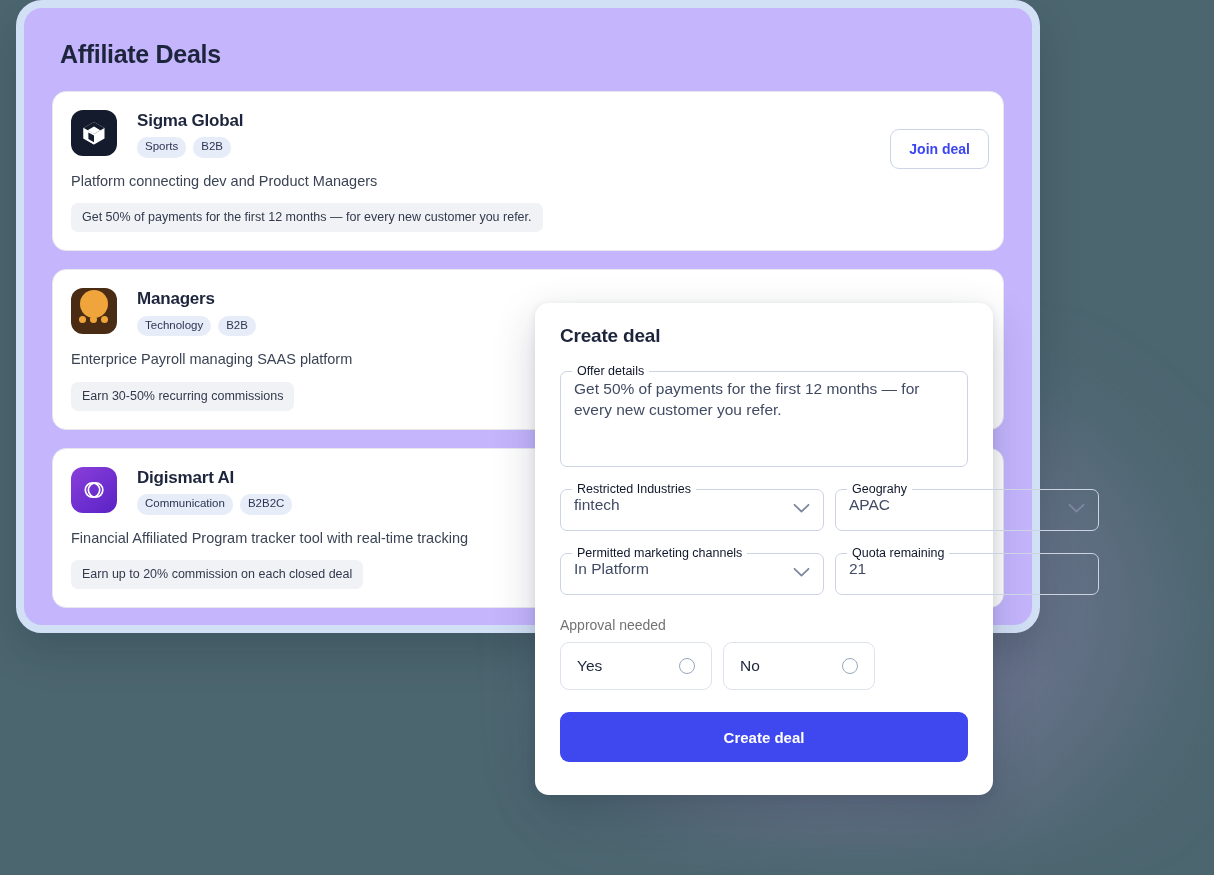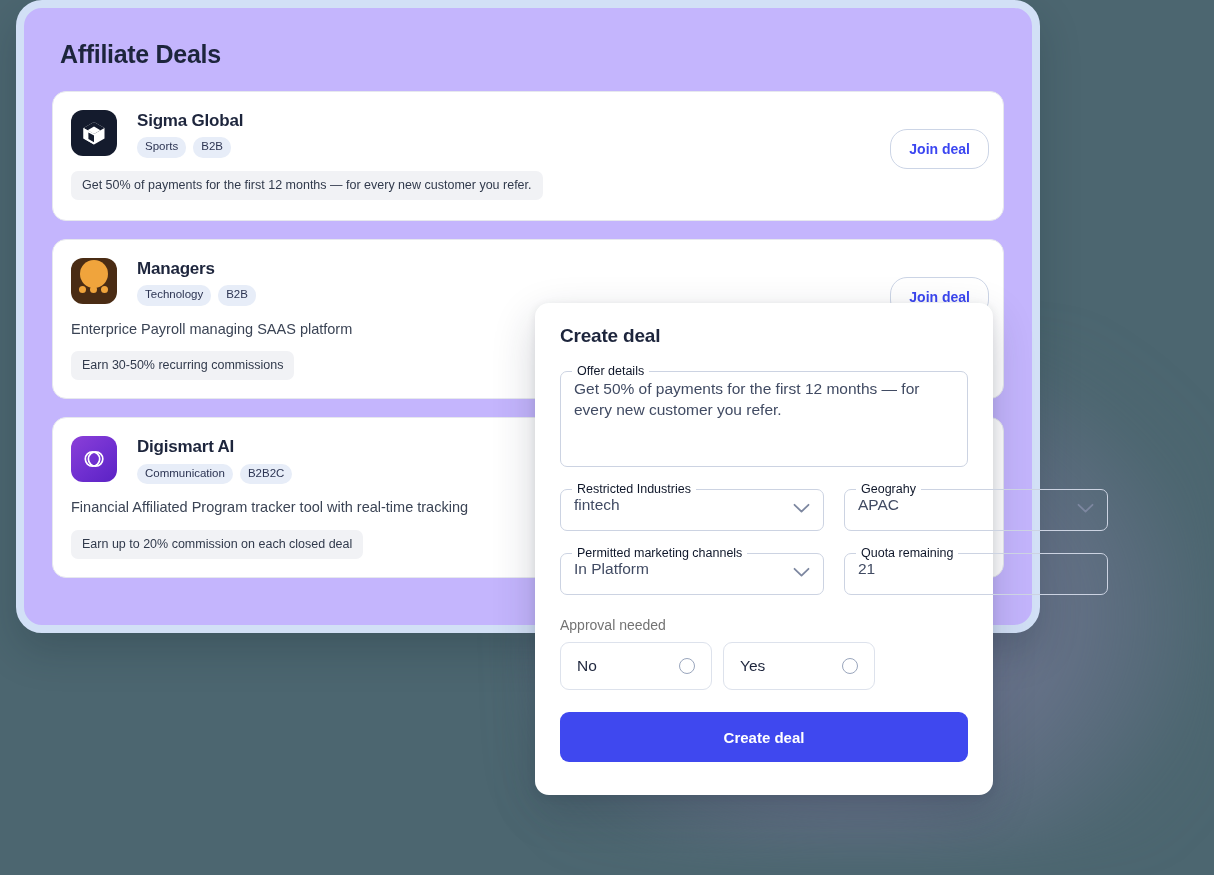--- a/index.html
+++ b/index.html
@@ -140,21 +140,21 @@
     margin-top: 13px;
     line-height: 1.2;
   }
 
   .join-btn {
     position: absolute;
     right: 14px;
     top: 37px;
     background: #fff;
     border: 1px solid #ccd5e6;
-    border-radius: 17px;
+    border-radius: 9px;
     color: #3b46f1;
     font-size: 14px;
     font-weight: bold;
     padding: 11px 18px;
     cursor: pointer;
     font-family: inherit;
   }
 
   
   .modal {
@@ -205,21 +205,21 @@
     color: #414b63;
     line-height: 1.35;
   }
 
   .textarea-field fieldset { height: 102px; }
   .textarea-field .field-body { padding-top: 14px; padding-right: 22px; }
 
   .grid2 {
     display: grid;
     grid-template-columns: 264px 264px;
-    gap: 16px 20px;
+    gap: 16px 11px;
     margin-top: 16px;
   }
   .select-field fieldset { height: 48px; }
   .select-field .field-body { padding-top: 12px; }
 
   .chevron {
     position: absolute;
     right: 14px;
     top: 17px;
     pointer-events: none;
@@ -291,20 +291,21 @@
           </svg>
         </div>
         <div class="brand-meta">
           <div class="brand-name">Sigma Global</div>
           <div class="tag-row">
             <span class="tag">Sports</span>
             <span class="tag">B2B</span>
           </div>
         </div>
       </div>
+      <div class="card-desc">Platform connecting dev and Product Managers</div>
       <div class="offer-pill">Get 50% of payments for the first 12 months — for every new customer you refer.</div>
       <button class="join-btn">Join deal</button>
     </div>
 
     <div class="deal-card">
       <div class="card-head">
         <div class="brand-logo logo-intersync">
           <div class="inter-dome"></div>
           <div class="inter-dots">
               <i></i>
@@ -414,24 +415,24 @@
       <div class="field-body">
         <div class="field-value">21</div>
       </div>
     </div>
 
   </div>
 
   <div class="approval-label">Approval needed</div>
   <div class="radio-row">
     <div class="radio-box">
+      <span>Yes</span>
+      <span class="radio-dot"></span>
+    </div>
+    <div class="radio-box">
       <span>No</span>
       <span class="radio-dot"></span>
     </div>
-    <div class="radio-box">
-      <span>Yes</span>
-      <span class="radio-dot"></span>
-    </div>
   </div>
 
   <button class="create-btn">Create deal</button>
 
 </div>
 
 </body></html>

